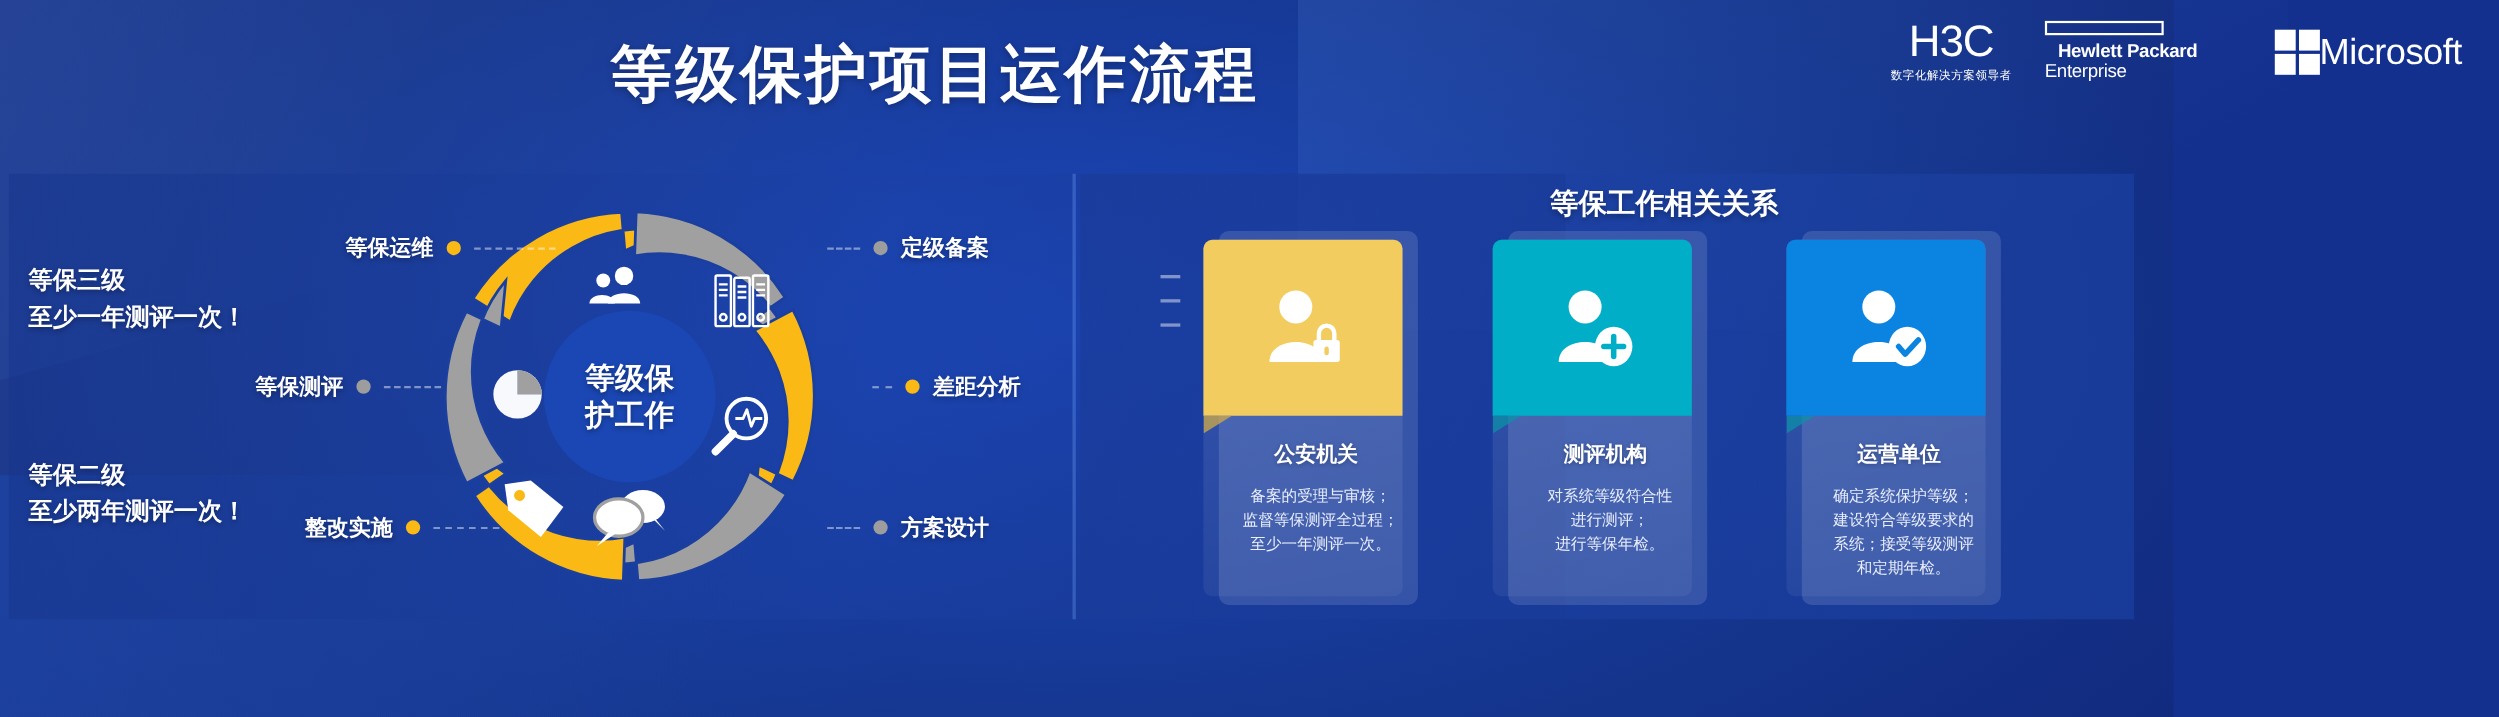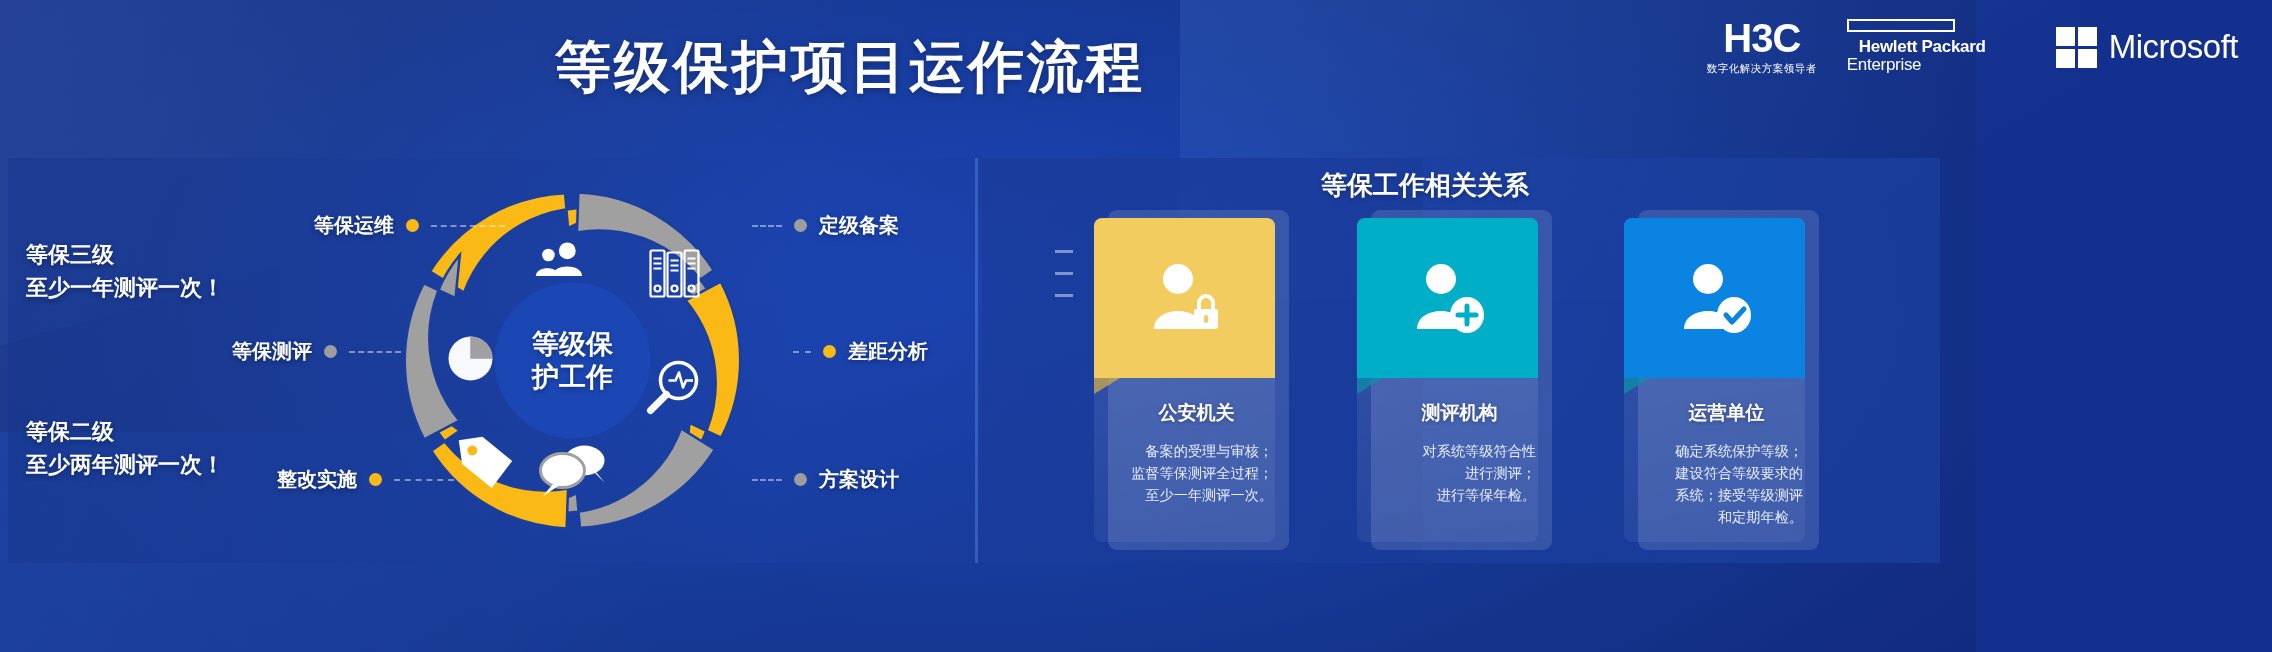--- a/index.html
+++ b/index.html
@@ -43,27 +43,27 @@
     font-size: 56px;
     font-weight: bold;
     letter-spacing: 3px;
     text-shadow: 0 2px 7px rgba(0,0,0,0.30);
   }
   .logos {
     position: absolute; right: 34px; top: 18px;
     display: flex; align-items: center; gap: 26px;
   }
   .logo-h3c { display: flex; flex-direction: column; align-items: center; color: #fff; }
-  .logo-h3c .mark { font-size: 40px; font-weight: bold; letter-spacing: -1px; line-height: 1; }
+  .logo-h3c .mark { font-size: 40px; font-weight: normal; letter-spacing: -1px; line-height: 1; }
   .logo-h3c .sub { font-size: 10.5px; letter-spacing: 0.5px; margin-top: 4px; }
   .logo-hpe { color: #fff; padding-left: 4px; }
   .logo-hpe .bar { width: 108px; height: 13px; border: 2.5px solid #fff; margin-bottom: 6px; }
   .logo-hpe .l1 { font-size: 17px; font-weight: bold; line-height: 1.02; letter-spacing: -0.3px; padding-left: 12px; }
   .logo-hpe .l2 { font-size: 17px; font-weight: normal; line-height: 1.1; letter-spacing: -0.3px; }
-  .logo-ms { display: flex; align-items: center; gap: 12px; color: #fff; padding-left: 44px; }
+  .logo-ms { display: flex; align-items: center; gap: 0; color: #fff; padding-left: 44px; }
   .logo-ms .grid {
     display: grid; grid-template-columns: 19px 19px; grid-template-rows: 19px 19px; gap: 3px;
   }
   .logo-ms .grid i { background: #fff; display: block; }
   .logo-ms .word { font-size: 33px; letter-spacing: -0.5px; }
 
   
   .panel-left {
     position: absolute; left: 8px; top: 158px; width: 1415px; height: 405px;
     background: linear-gradient(100deg, rgba(22,52,140,0.55) 0%, rgba(28,66,168,0.38) 55%, rgba(20,48,135,0.50) 100%);
@@ -104,21 +104,21 @@
 
   .step-yunwei  { left: 314px; top: 212px; }
   .step-ceping  { left: 232px; top: 338px; }
   .step-zhenggai{ left: 277px; top: 466px; }
   .step-dingji  { left: 752px; top: 212px; }
   .step-chaju   { left: 793px; top: 338px; }
   .step-fangan  { left: 752px; top: 466px; }
 
   
   .rp-title {
-    position: absolute; left: 946px; top: 168px; width: 958px;
+    position: absolute; left: 1034px; top: 168px; width: 958px;
     text-align: center; color: #fff; font-weight: bold; font-size: 26px;
     text-shadow: 0 2px 5px rgba(0,0,0,0.3);
   }
   .card-wrap { position: absolute; top: 210px; width: 195px; height: 340px; }
   .card-wrap.c1 { left: 1094px; }
   .card-wrap.c2 { left: 1357px; }
   .card-wrap.c3 { left: 1624px; }
   .card-shadow {
     position: absolute; left: 14px; top: 0; width: 181px; height: 340px;
     background: rgba(255,255,255,0.13);
@@ -135,21 +135,21 @@
     border-radius: 8px 8px 0 0;
     display: flex; align-items: center; justify-content: center;
   }
   .card-tail {
     position: absolute; left: 0; top: 160px; width: 26px; height: 16px;
     clip-path: polygon(0 0, 100% 0, 0 100%);
     opacity: 0.72;
   }
   .card-body { position: absolute; left: 12px; top: 160px; width: 181px; height: 164px; padding: 22px 14px 0 14px; text-align: center; }
   .card-title { color: #fff; font-weight: bold; font-size: 19px; margin-bottom: 14px; text-shadow: 0 1px 4px rgba(0,0,0,0.3); }
-  .card-desc { color: #e9eefb; font-size: 14.2px; line-height: 1.55; text-align: right; padding-left: 8px; }
+  .card-desc { color: #e9eefb; font-size: 14.2px; line-height: 1.55; text-align: center; padding-left: 8px; }
   .card-desc span { display: block; }
   .tick { position: absolute; width: 18px; height: 3px; background: rgba(255,255,255,0.45); }
 </style>
 </head>
 <body>
 
 <div id="stage">
   <div class="bg-sheen sheen-a"></div>
   <div class="bg-sheen sheen-b"></div>
   <div class="bg-sheen sheen-c"></div>

